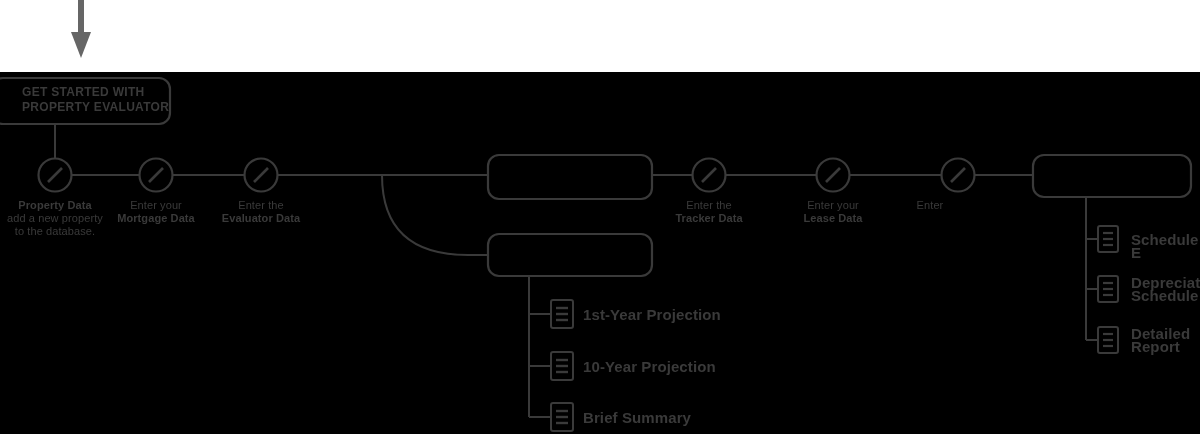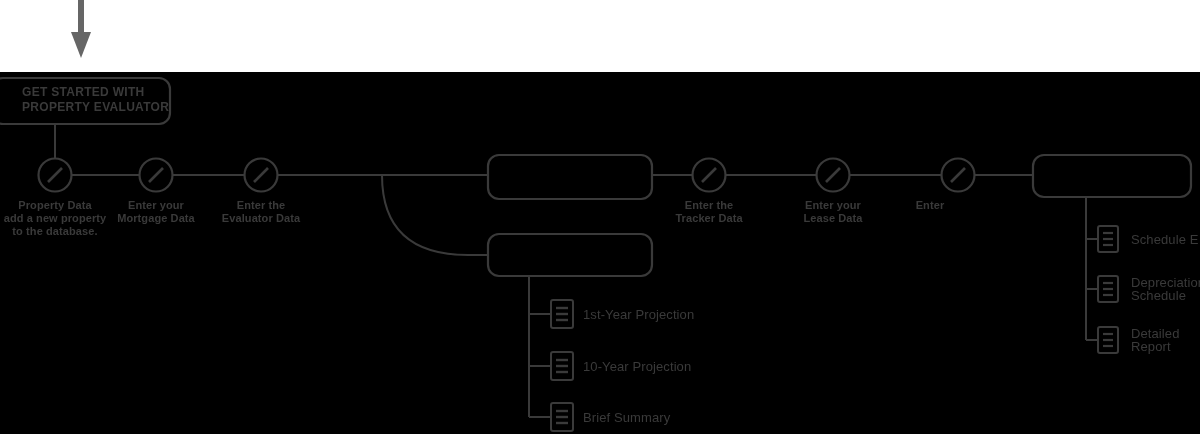--- a/index.html
+++ b/index.html
@@ -41,37 +41,37 @@
   }
   .lbl {
     position: absolute;
     color: #3a3a3a;
     font-size: 11px;
     line-height: 13px;
     text-align: center;
     letter-spacing: 0.1px;
   }
   .lbl .b { font-weight: bold; display: block; }
-  .lbl .n { font-weight: bold; display: block; }
+  .lbl .n { font-weight: normal; display: block; }
 
   .boxlabel {
     position: absolute;
     color: #3a3a3a;
     font-size: 12px;
     line-height: 15px;
     font-weight: bold;
     letter-spacing: 0.3px;
     white-space: pre-line;
   }
   .reportlabel {
     position: absolute;
     color: #3a3a3a;
-    font-size: 13px;
+    font-size: 15px;
     line-height: 13px;
-    font-weight: normal;
+    font-weight: bold;
     letter-spacing: 0.1px;
     white-space: pre-line;
   }
 </style>
 </head>
 <body>
 
 <div id="root">
 
   <div id="canvas"></div>

